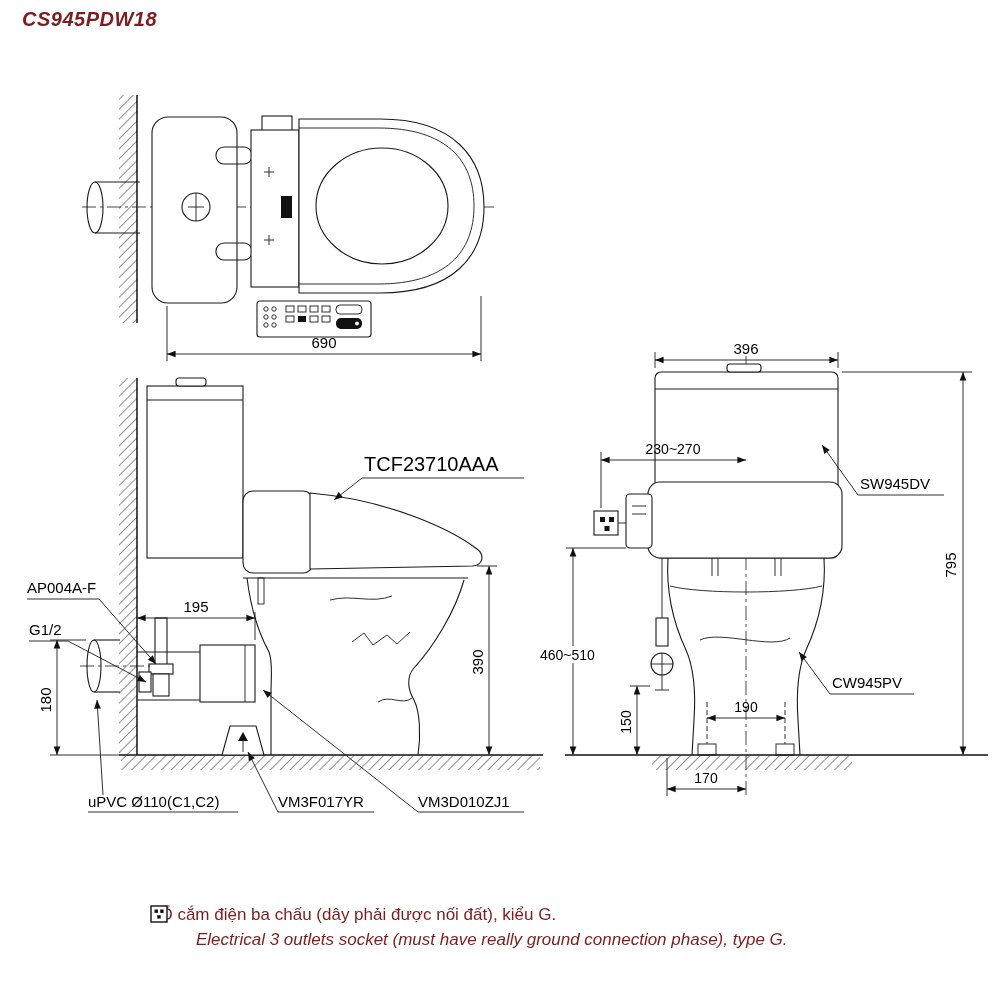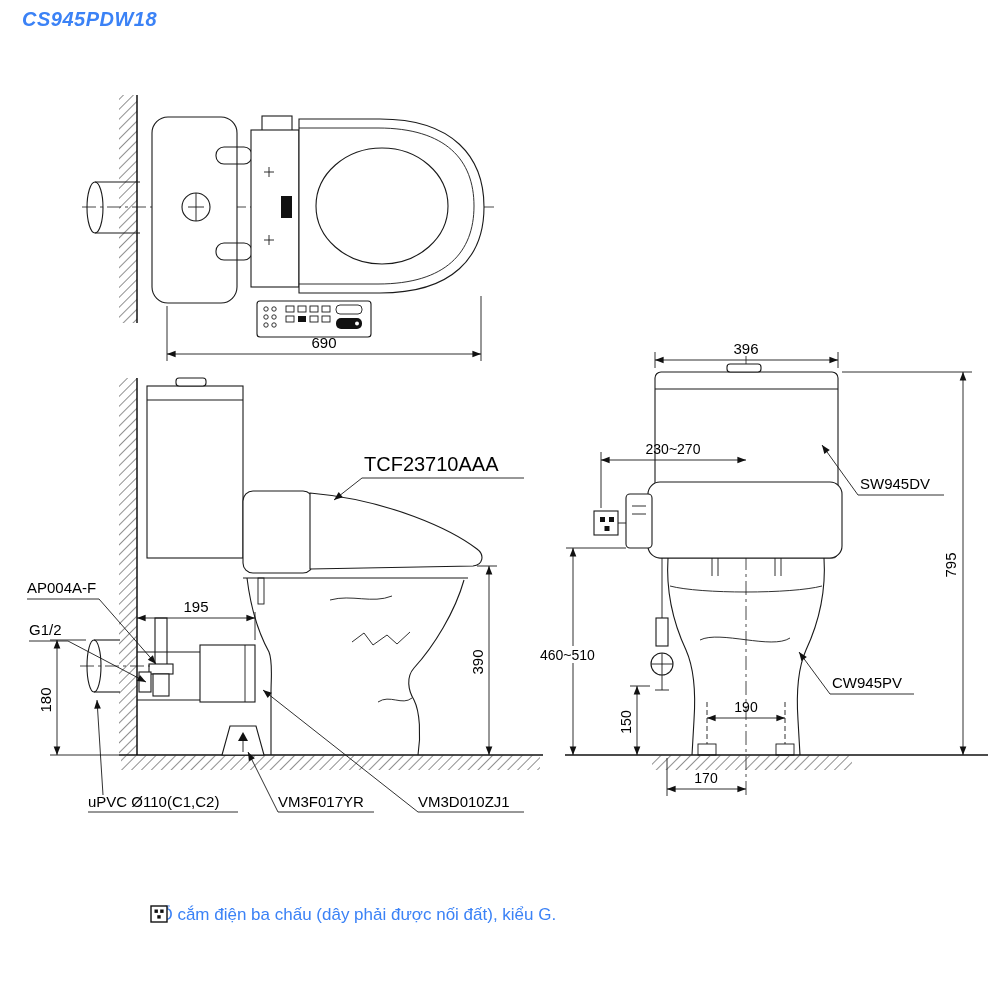--- a/index.html
+++ b/index.html
@@ -1,17 +1,17 @@
 <!DOCTYPE html>
 <html><head>
 <meta charset="utf-8">
 <style>
   html,body{margin:0;padding:0;background:#fff;}
   .page{position:relative;width:1000px;height:1000px;background:#fff;overflow:hidden;
-        font-family:"Liberation Sans", sans-serif;color:#3b82f6;}
+        font-family:"Liberation Sans", sans-serif;color:#7f1d1d;}
   .title{position:absolute;left:22px;top:8px;font-size:20px;font-weight:bold;
          font-style:italic;letter-spacing:.5px;}
   svg{position:absolute;left:0;top:0;}
   .t{font-family:"Liberation Sans", sans-serif;fill:#000;}
   .dim{font-size:15px;}
   .dimS{font-size:14px;}
   .lbl{font-size:15px;}
   .big{font-size:20px;}
   .ln{stroke:#1a1a1a;stroke-width:1.1;fill:none;}
   .thin{stroke:#1a1a1a;stroke-width:.9;fill:none;}
@@ -298,14 +298,15 @@
 
   <div class="note" style="left:150px;top:905px;">
     <svg width="18" height="18" viewBox="0 0 18 18">
       <rect x="1" y="1" width="16" height="16" fill="#fff" stroke="#111" stroke-width="1.4"></rect>
       <rect x="4.5" y="4.5" width="3.4" height="3.4" fill="#111"></rect>
       <rect x="10.2" y="4.5" width="3.4" height="3.4" fill="#111"></rect>
       <rect x="7.3" y="10.2" width="3.4" height="3.4" fill="#111"></rect>
     </svg>
     <span>: Ổ cắm điện ba chấu (dây phải được nối đất), kiểu G.</span>
   </div>
+  <div class="note-en" style="left:196px;top:930px;">Electrical 3 outlets socket (must have really ground connection phase), type G.</div>
 
 </div>
 
 </body></html>

